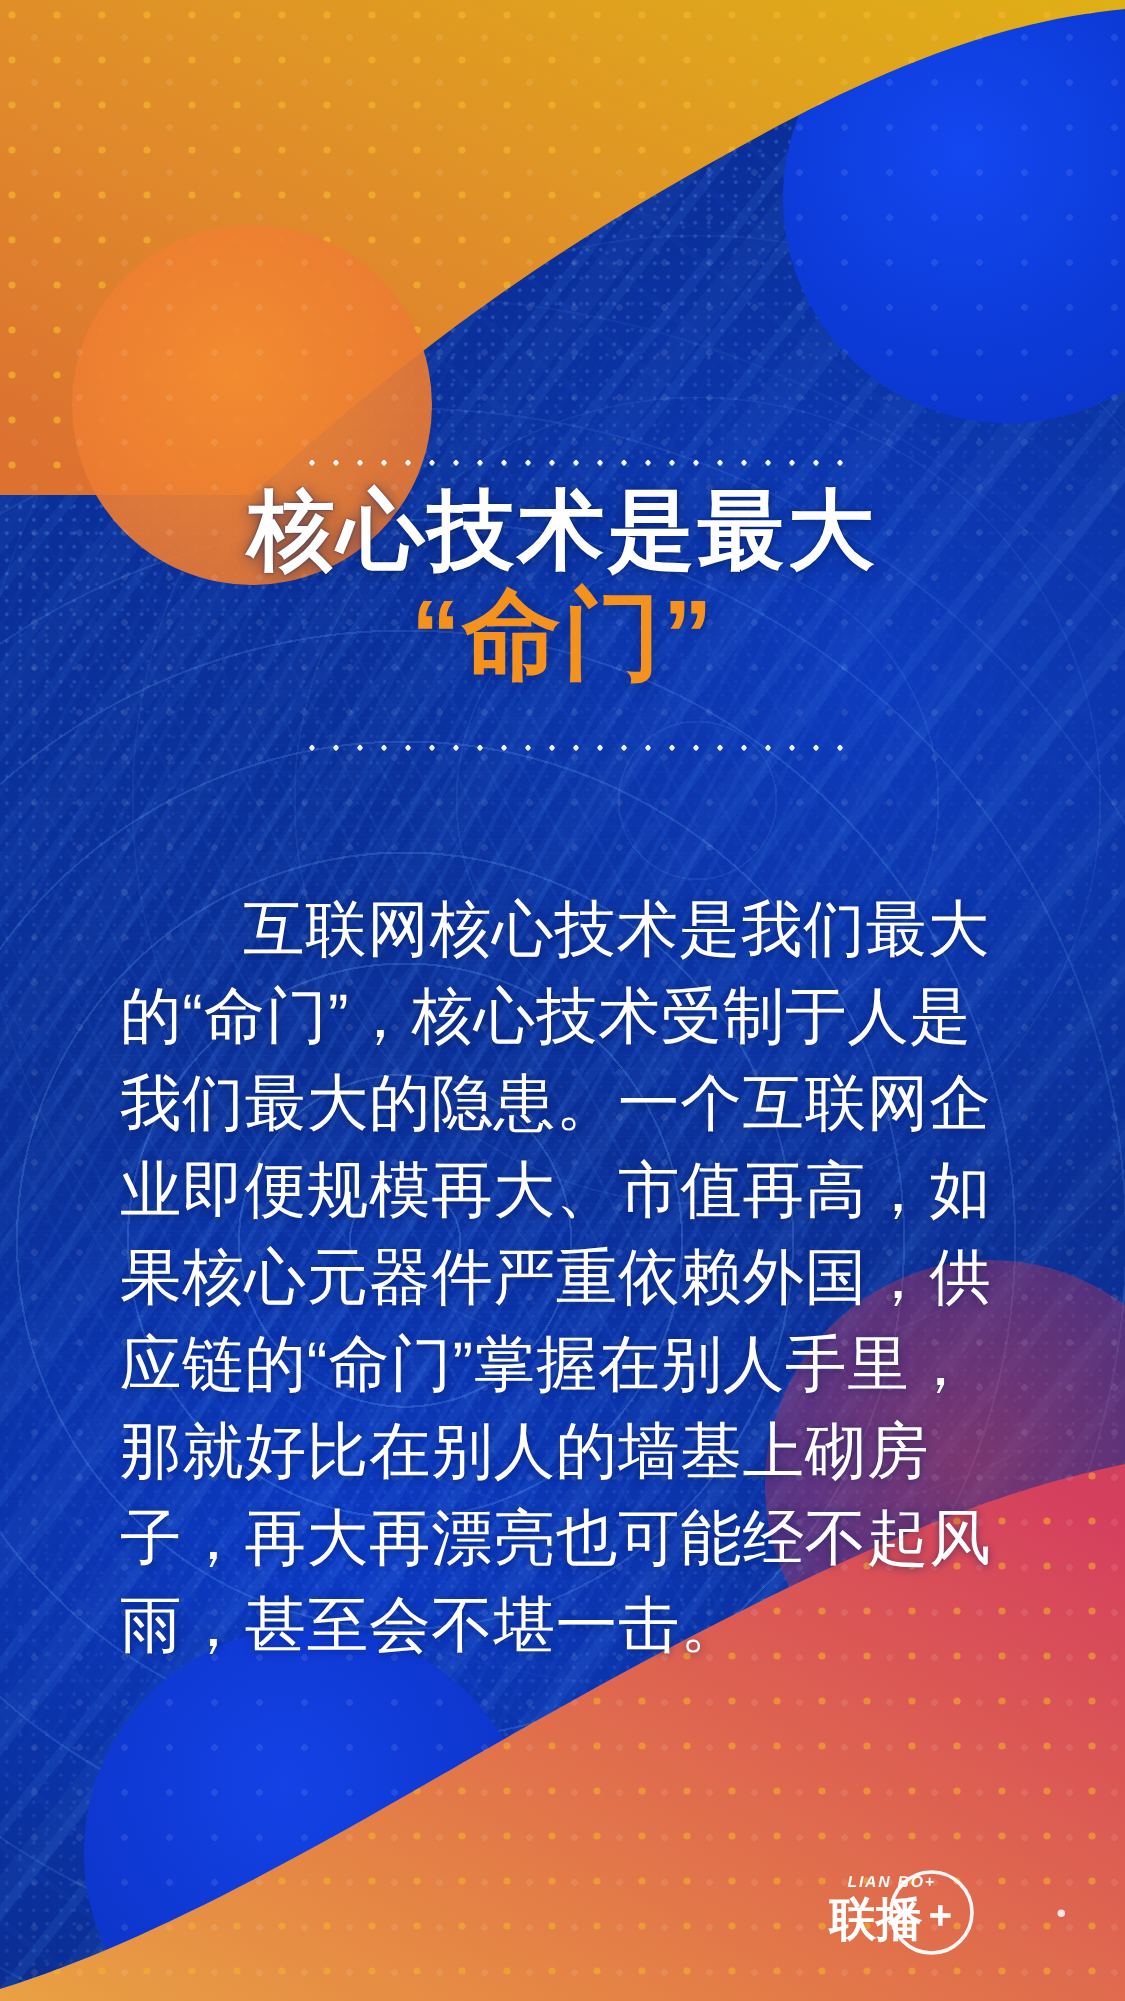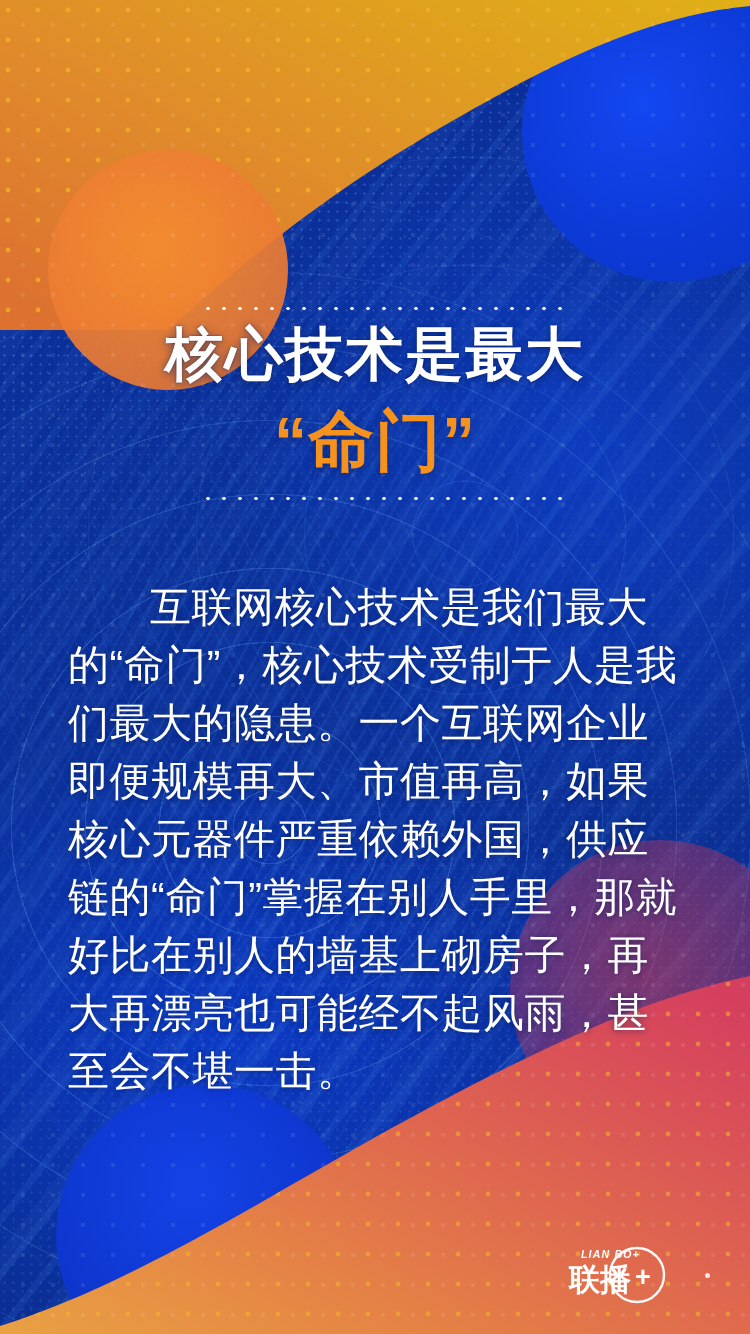--- a/index.html
+++ b/index.html
@@ -105,42 +105,42 @@
   .divider.top{top:306px;}
   .divider.bottom{top:496px;}
 
   .title-block{position:absolute;left:0;right:0;top:322px;text-align:center;}
   .title-line1{
     font-size:58px;line-height:64px;font-weight:bold;color:#ffffff;
     letter-spacing:2px;
     text-shadow:0 2px 10px rgba(3,25,90,.55), 0 0 2px rgba(3,25,90,.6);
   }
   .title-line2{
-    margin-top:18px;
+    margin-top:0;
     font-size:66px;line-height:74px;font-weight:bold;color:#F5921E;
     letter-spacing:1px;
     text-shadow:0 2px 10px rgba(3,25,90,.40);
   }
 
   .body-text{
     position:absolute;left:68px;top:578px;width:614px;
     color:#ffffff;
     font-size:41px;
     line-height:58px;
     letter-spacing:.5px;
     text-shadow:0 1px 6px rgba(4,22,80,.55);
   }
-  .body-text p{margin:0;}
+  .body-text p{margin:12px;}
   .body-text p.indent{text-indent:82px;}
 
   
   .footer{position:absolute;left:0;bottom:0;width:750px;height:120px;}
   .logos{
     position:absolute;right:40px;bottom:28px;
-    display:flex;align-items:center;gap:26px;
+    display:flex;align-items:center;gap:42px;
   }
   .logo-lianbo{position:relative;width:128px;height:62px;}
   .logo-cctv{position:relative;width:168px;height:54px;}
   .sep-dot{width:5px;height:5px;border-radius:50%;background:rgba(255,255,255,.85);}
 </style>
 </head>
 <body>
 
 <div id="poster">
 

